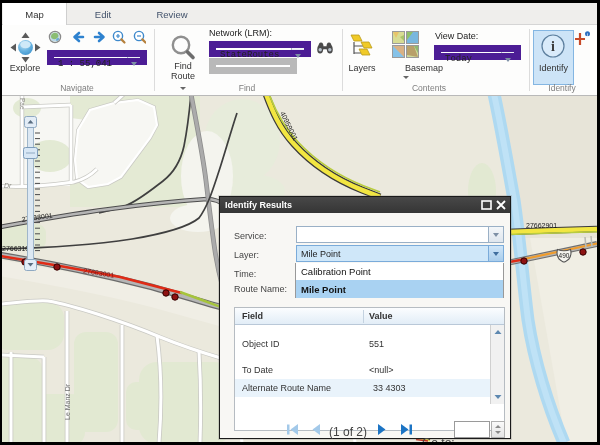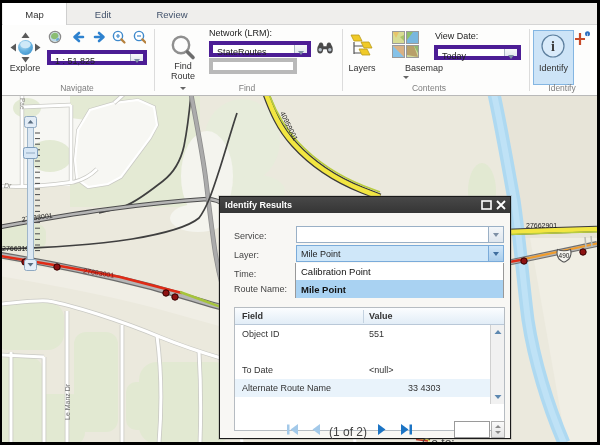--- a/index.html
+++ b/index.html
@@ -9,21 +9,21 @@
 .abs { position:absolute; }
 
 #tabs { position:absolute; left:0; top:0; width:595px; height:22px; background:#efeeec; border-bottom:1px solid #d5d5d5; }
 .tab { position:absolute; top:0; height:18px; text-align:center; font-size:9.5px; color:#42526b; padding-top:6px; }
 #tabMap { left:1px; width:64px; background:#fff; border-right:1px solid #cfcfcf; border-bottom:1px solid #fff; height:23px; color:#333; }
 
 #ribbon { position:absolute; left:0; top:22px; width:595px; height:71px; background:#fdfdfc; border-bottom:1px solid #b9b9b9; }
 .vsep { position:absolute; top:4px; height:62px; width:1px; background:#dcdcdc; }
 .glabel { position:absolute; font-size:8.5px; color:#7e7e7e; text-align:center; }
 .btext { font-size:9px; color:#333; text-align:center; }
-.combo { position:absolute; background:#fff; border:4px solid #4c1d95; }
+.combo { position:absolute; background:#fff; border:7px solid #4c1d95;font-family:Liberation Mono, monospace; }
 .combo .cbtn { position:absolute; right:0; top:0; bottom:0; width:13px; background:linear-gradient(#f6f8fa,#e3e8ee); border-left:1px solid #abb6c3; }
 .carr { position:absolute; width:0; height:0; border-left:3.5px solid transparent; border-right:3.5px solid transparent; border-top:4px solid #7d8fa5; }
 .ctext { position:absolute; left:4px; top:2px; font-size:9px; color:#222; }
 
 #map { position:absolute; left:0; top:93px; width:595px; height:346px; background:#eceade; overflow:hidden; }
 
 #popup { position:absolute; left:217px; top:193px; width:292px; height:243px; background:#f8f7f4; border:1px solid #1a1a1a; box-shadow:0 0 0 1px rgba(120,120,120,.25); }
 #ptitle { position:absolute; left:0; top:0; right:0; height:16px; background:linear-gradient(#484848,#353535); color:#fff; font-size:9px; font-weight:bold; padding:2.5px 0 0 5px; }
 .plabel { position:absolute; font-size:9px; color:#454545; }
 .pcombo { position:absolute; left:76px; width:208px; height:17px; background:#fff; border:1px solid #9ab0c6; }
@@ -84,21 +84,21 @@
         <path d="M75.4 11.4 L78.5 14.5" stroke="#b5803c" stroke-width="2.2" stroke-linecap="round"></path>
       </g>
       <g>
         <circle cx="93" cy="8" r="4.6" fill="#fff" stroke="#3d89cc" stroke-width="1.4"></circle>
         <path d="M91 8 h4" stroke="#3d89cc" stroke-width="1.2"></path>
         <path d="M96.4 11.4 L99.5 14.5" stroke="#b5803c" stroke-width="2.2" stroke-linecap="round"></path>
       </g>
     </svg>
 
     <div class="combo" style="left:45px;top:25px;width:100px;height:15px;">
-      <div class="ctext" style="top:1.5px;">1 : 51,825</div>
+      <div class="ctext" style="top:1.5px;">1 : 55,041</div>
       <div class="cbtn">
             <div class="carr" style="left:3px;top:5px;"></div>
           </div>
     </div>
 
     <svg class="abs" style="left:166px;top:8px;" width="30" height="30" viewBox="0 0 30 30">
       <circle cx="13" cy="12" r="8.2" fill="#fdfdfd" stroke="#8f8f8f" stroke-width="2.4"></circle>
       <path d="M19.5 19 L25 24.5" stroke="#6d6d6d" stroke-width="3.6" stroke-linecap="round"></path>
     </svg>
     <div class="btext abs" style="left:160px;top:36px;width:42px;">Find<br>Route</div>
@@ -360,31 +360,31 @@
       <div style="position:absolute;left:0;top:0;width:100%;height:17px;font-size:9.5px;color:#111;padding:3px 0 0 5px;">Calibration Point</div>
       <div style="position:absolute;left:0;top:17px;width:100%;height:18px;background:#a9d2f2;font-size:9.5px;font-weight:bold;color:#111;padding:3.5px 0 0 5px;">Mile Point</div>
     </div>
 
     <div id="ptable">
       <div class="abs" style="left:0;top:0;width:269px;height:17px;background:linear-gradient(#fbfdff,#e2edf7);border-bottom:1px solid #b9c8d8;">
         <div class="abs" style="left:7px;top:3px;font-size:9px;font-weight:bold;color:#333;">Field</div>
         <div class="abs" style="left:134px;top:3px;font-size:9px;font-weight:bold;color:#333;">Value</div>
         <div class="abs" style="left:128px;top:2px;width:1px;height:13px;background:#c4d2e0;"></div>
       </div>
-      <div class="trow" style="top:17px;">
+      <div class="trow" style="top:27px;">
             <span class="c1">Object ID</span>
             <span class="c2">551</span>
           </div>
       <div class="trow" style="top:53px;">
             <span class="c1">To Date</span>
             <span class="c2">&lt;null&gt;</span>
           </div>
       <div class="trow" style="top:71px;background:#e9f3fb;">
             <span class="c1">Alternate Route Name</span>
-            <span class="c2" style="left:138px;margin-left:35px;">33 4303</span>
+            <span class="c2" style="left:138px;">33 4303</span>
           </div>
 
       <div class="abs" style="left:255px;top:17px;width:14px;height:79px;background:#f1f1f1;border-left:1px solid #d0d0d0;">
         <svg class="abs" style="left:0;top:1px;" width="14" height="12" viewBox="0 0 14 12">
               <path d="M3.5 8 L7 4 L10.5 8 Z" fill="#5e88b0"></path>
             </svg>
         <svg class="abs" style="left:0;top:66px;" width="14" height="12" viewBox="0 0 14 12">
               <path d="M3.5 4 L7 8 L10.5 4 Z" fill="#5e88b0"></path>
             </svg>
       </div>

